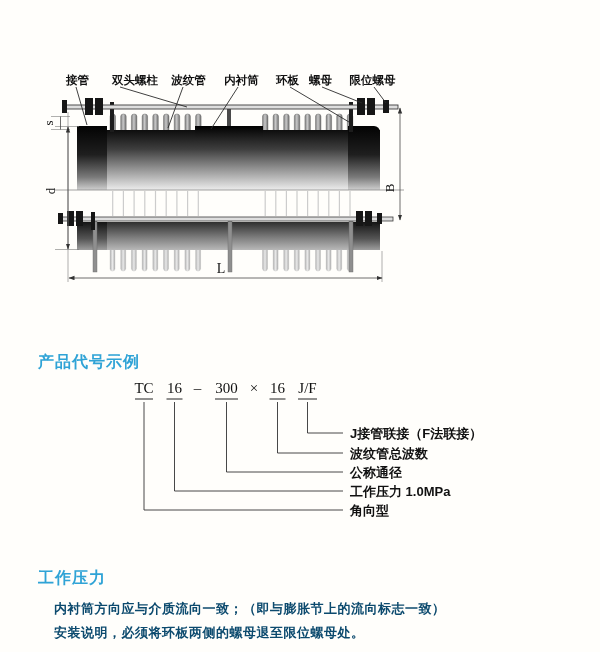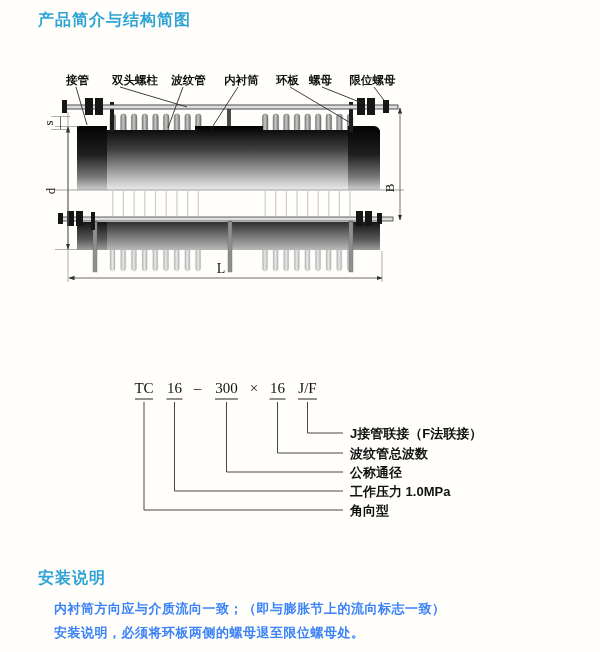--- a/index.html
+++ b/index.html
@@ -14,39 +14,38 @@
   .page { position:absolute; inset:0; }
   .sec-title {
     position:absolute; left:38px;
     font-size:16px; font-weight:bold;
     color:var(--accent);
     letter-spacing:1px;
     white-space:nowrap;
   }
   .para {
     position:absolute; left:54px; width:440px;
-    font-size:13px; font-weight:600; color:#3b82f6;
+    font-size:13px; font-weight:600; color:#0c4a6e;
     letter-spacing:0.5px; white-space:nowrap;
   }
   svg { position:absolute; left:0; }
   .partlbl { font:bold 11.5px "Liberation Sans", sans-serif; fill:#111; }
   .dimlbl  { font:13px "Liberation Serif", serif; fill:#111; }
   .codeseg { font:15px "Liberation Serif", serif; fill:#111; }
   .callout { font:bold 13px "Liberation Sans", sans-serif; fill:#111; }
   .leader  { stroke:#2a2a2a; stroke-width:0.9; }
   .dim     { stroke:#4a4a4a; stroke-width:0.8; fill:none; }
   .ext     { stroke:#7a7a7a; stroke-width:0.6; }
   .tree    { stroke:#333; stroke-width:0.9; fill:none; }
 </style>
 </head>
 <body style="background: rgb(255, 254, 251);">
 
 <div class="page">
 
-  <div class="sec-title" style="top:10px">产品简介与结构简图</div>
 
   <svg id="diagram" style="top:60px" width="600" height="255" viewBox="0 0 600 255">
     <defs>
       <linearGradient id="gBody" x1="0" y1="0" x2="0" y2="1">
         <stop offset="0" stop-color="#0d0d0d"></stop>
           <stop offset="0.32" stop-color="#3e3e3e"></stop>
         <stop offset="0.68" stop-color="#9b9b9b"></stop>
           <stop offset="1" stop-color="#ececec"></stop>
       </linearGradient>
       <linearGradient id="gFlange" x1="0" y1="0" x2="0" y2="1">
@@ -223,20 +222,21 @@
     </g>
 
     <g text-anchor="middle">
       <text class="dimlbl" transform="rotate(-90 53 63)" x="53" y="63">s</text>
       <text class="dimlbl" transform="rotate(-90 55 131)" x="55" y="131">d</text>
       <text class="dimlbl" transform="rotate(-90 394 128)" x="394" y="128">B</text>
       <text class="dimlbl" style="font-size:14px" x="221" y="213">L</text>
     </g>
   </svg>
 
+  <div class="sec-title" style="top:352px">产品代号示例</div>
 
   <svg id="codesvg" style="top:370px" width="600" height="170" viewBox="0 0 600 170">
 
     <g text-anchor="middle">
       <text class="codeseg" x="144" y="23">TC</text>
       <text class="codeseg" x="174.5" y="23">16</text>
       <text class="codeseg" x="197.5" y="23">–</text>
       <text class="codeseg" x="226.5" y="23">300</text>
       <text class="codeseg" x="254" y="23">×</text>
       <text class="codeseg" x="277.5" y="23">16</text>
@@ -261,17 +261,17 @@
 
     <g>
       <text class="callout" x="350" y="67.5">J接管联接（F法联接）</text>
       <text class="callout" x="350" y="87.5">波纹管总波数</text>
       <text class="callout" x="350" y="106.5">公称通径</text>
       <text class="callout" x="350" y="125.5">工作压力 1.0MPa</text>
       <text class="callout" x="350" y="144.5">角向型</text>
     </g>
   </svg>
 
-  <div class="sec-title" style="top:568px">安装说明</div>
+  <div class="sec-title" style="top:568px">工作压力</div>
   <div class="para" style="top:600px">内衬筒方向应与介质流向一致；（即与膨胀节上的流向标志一致）</div>
   <div class="para" style="top:624px">安装说明，必须将环板两侧的螺母退至限位螺母处。</div>
 
 </div>
 
 </body></html>

